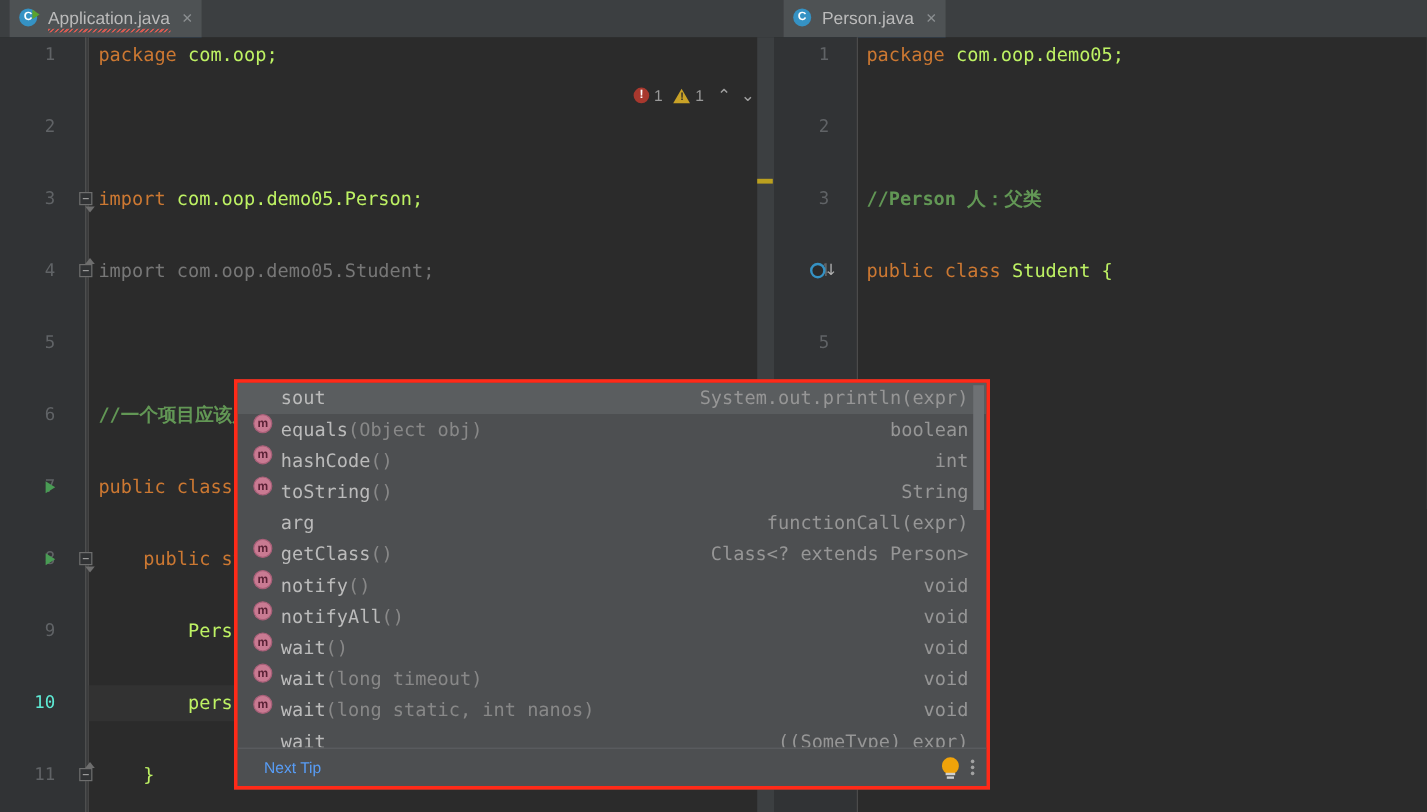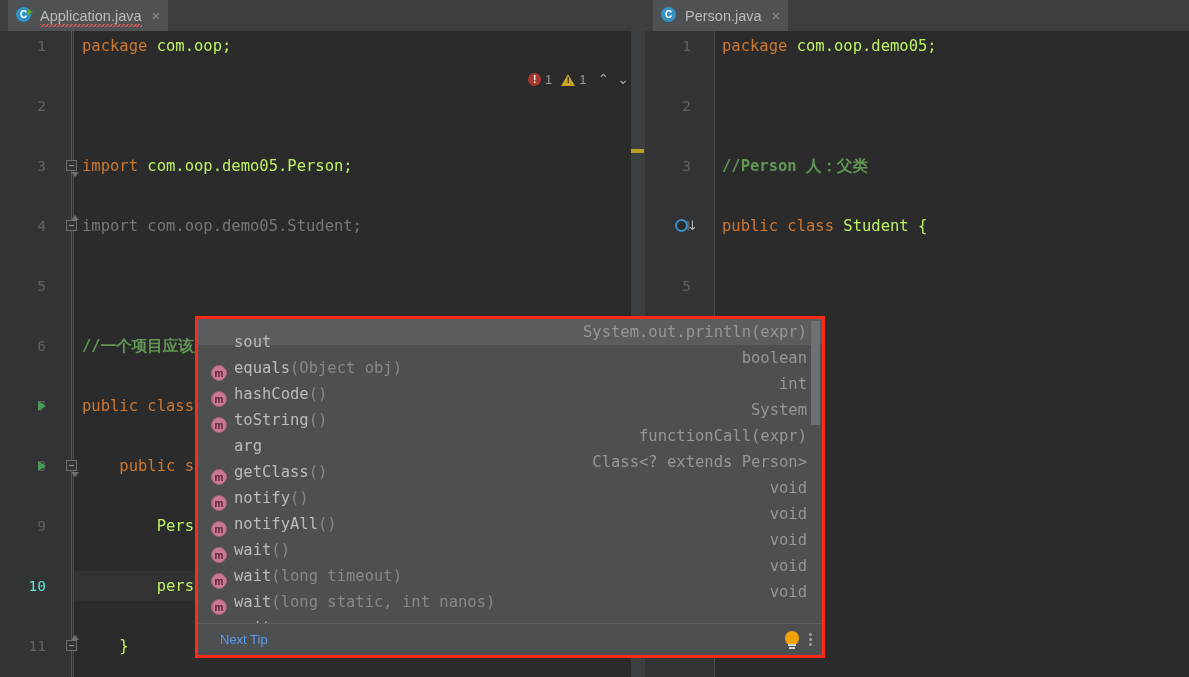--- a/index.html
+++ b/index.html
@@ -191,21 +191,21 @@
     z-index: 20;
     overflow: hidden;
   }
   .popup-list { position: absolute; left: 0; right: 0; top: 0; height: 308px; overflow: hidden; }
   .cp-row {
     position: relative; height: 26px; line-height: 26px;
     font-size: 15.5px; white-space: nowrap;
     color: #bbbbbb;
   }
   .cp-row.selected { background: #5a5d5f; }
-  .cp-left { position: absolute; left: 0; top: 0; display: flex; align-items: flex-end; height: 36px; }
+  .cp-left { position: absolute; left: 0; top: 0; display: flex; align-items: flex-start; height: 36px; }
   .cp-ico {
     width: 16px; height: 16px; border-radius: 50%;
     background: #c97a92; border: 1px solid #a85f78;
     margin-left: 13px; margin-right: 7px;
     color: #5a2135; font-size: 10px; font-weight: bold;
     line-height: 15px; text-align: center;
     font-family: "Liberation Sans", sans-serif;
     flex: 0 0 16px;
   }
   .cp-ico.blank { background: transparent; border: none; }
@@ -348,21 +348,21 @@
             <span class="cp-args">()</span>
           </span>
           <span class="cp-type">int</span>
         </div>
         <div class="cp-row">
           <span class="cp-left">
             <span class="cp-ico">m</span>
             <span class="cp-name">toString</span>
             <span class="cp-args">()</span>
           </span>
-          <span class="cp-type">System</span>
+          <span class="cp-type">String</span>
         </div>
         <div class="cp-row">
           <span class="cp-left">
             <span class="cp-ico blank"></span>
             <span class="cp-name">arg</span>
           </span>
           <span class="cp-type">functionCall(expr)</span>
         </div>
         <div class="cp-row">
           <span class="cp-left">
@@ -410,20 +410,21 @@
             <span class="cp-name">wait</span>
             <span class="cp-args">(long static, int nanos)</span>
           </span>
           <span class="cp-type">void</span>
         </div>
         <div class="cut-row" style="margin-top: 0px;">
           <span class="cp-left">
             <span class="cp-ico blank"></span>
             <span class="cp-name">wait</span>
           </span>
+          <span class="cp-type">((SomeType) expr)</span>
         </div>
       </div>
     <div class="cp-scrollbar"></div>
     <div class="cp-footer">
       <span class="nexttip">Next Tip</span>
       <span class="spacer"></span>
       <span class="bulb">
         <span class="glass"></span>
           <span class="base"></span>
           <span class="base2"></span>

